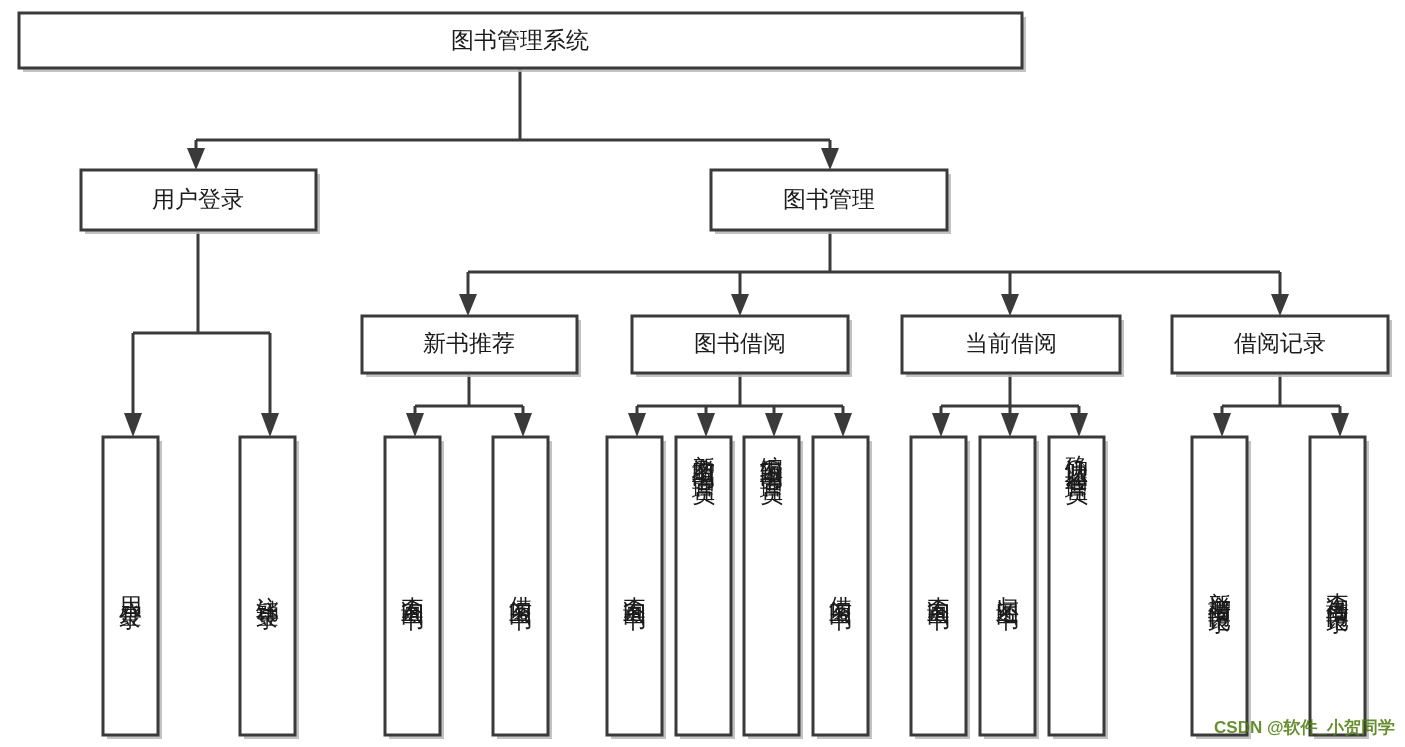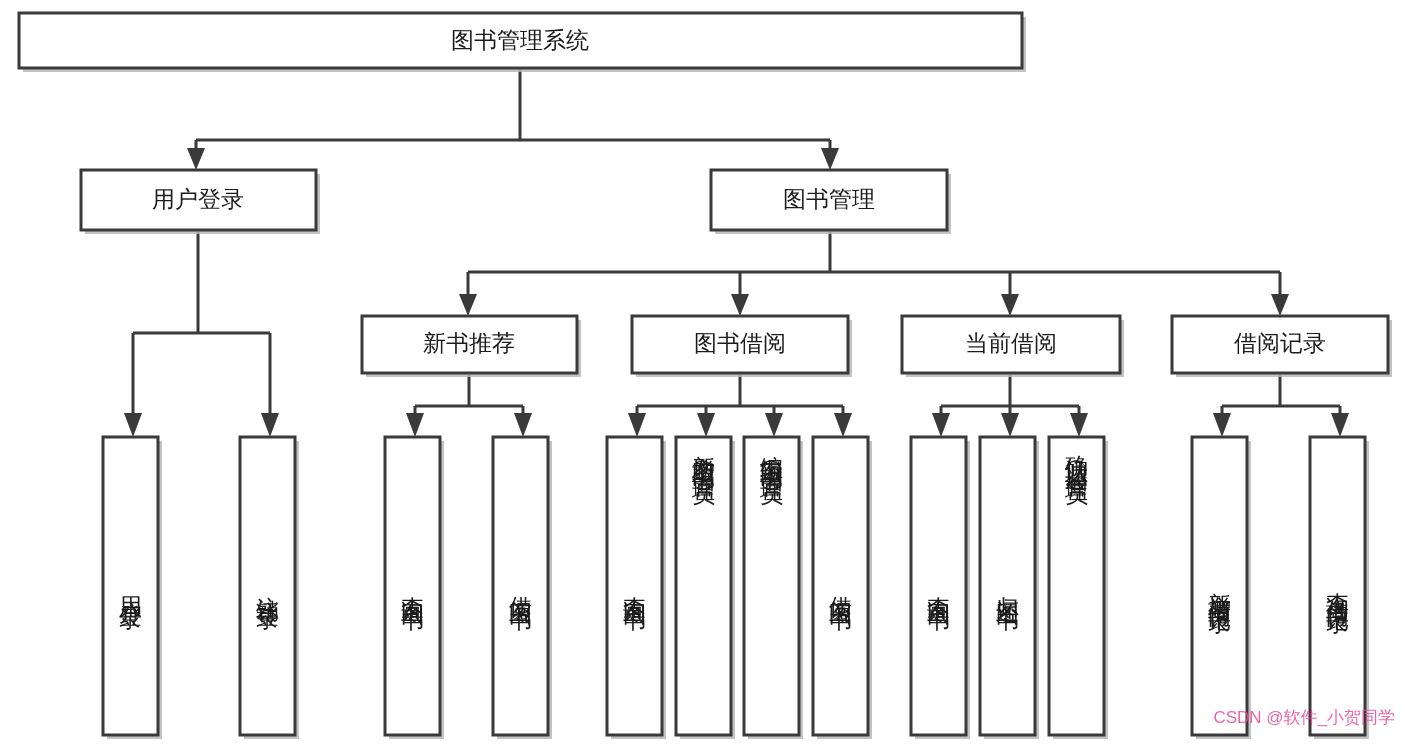--- a/index.html
+++ b/index.html
@@ -64,26 +64,27 @@
     font-family: "Liberation Sans", "DejaVu Sans", sans-serif;
     font-size: 23px;
     line-height: 1.0;
     letter-spacing: 4px;
     color: #1b1b1b;
     white-space: nowrap;
   }
   .watermark {
     position: absolute;
     right: 10px;
-    bottom: 18px;
+    bottom: 8px;
     font-family: "Liberation Sans", "DejaVu Sans", sans-serif;
     font-size: 17px;
-    color: #ec4899;
+    color: #4d7c0f;
     opacity: 0.85;
     white-space: nowrap;
+    font-weight: bold;
   }
 </style>
 </head>
 <body>
 
 <div id="diagram-root">
 
   <svg class="flow" viewBox="0 0 1405 747" xmlns="http://www.w3.org/2000/svg">
 
     <g>

